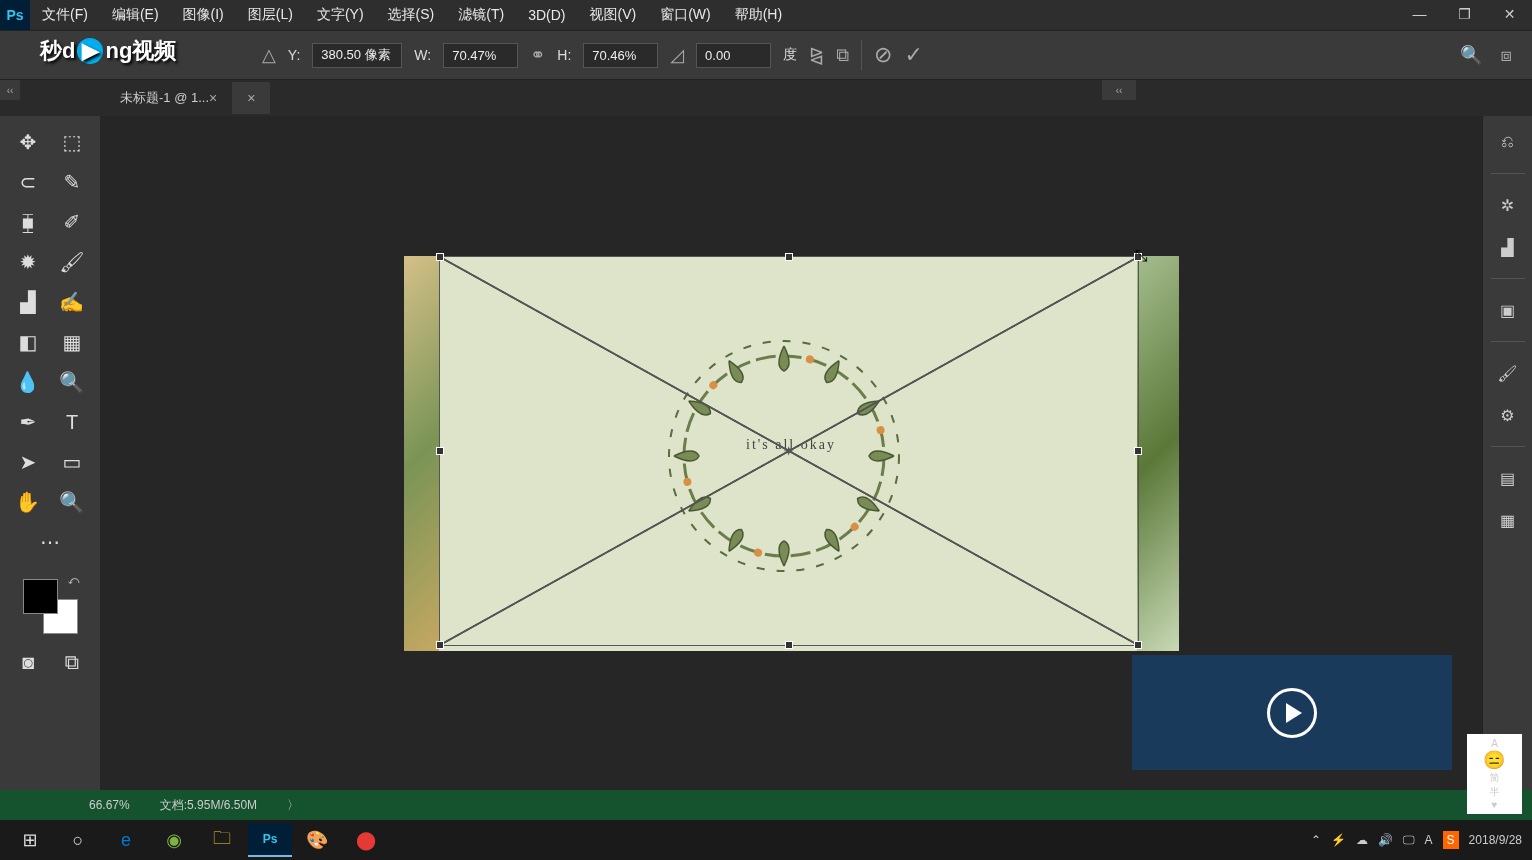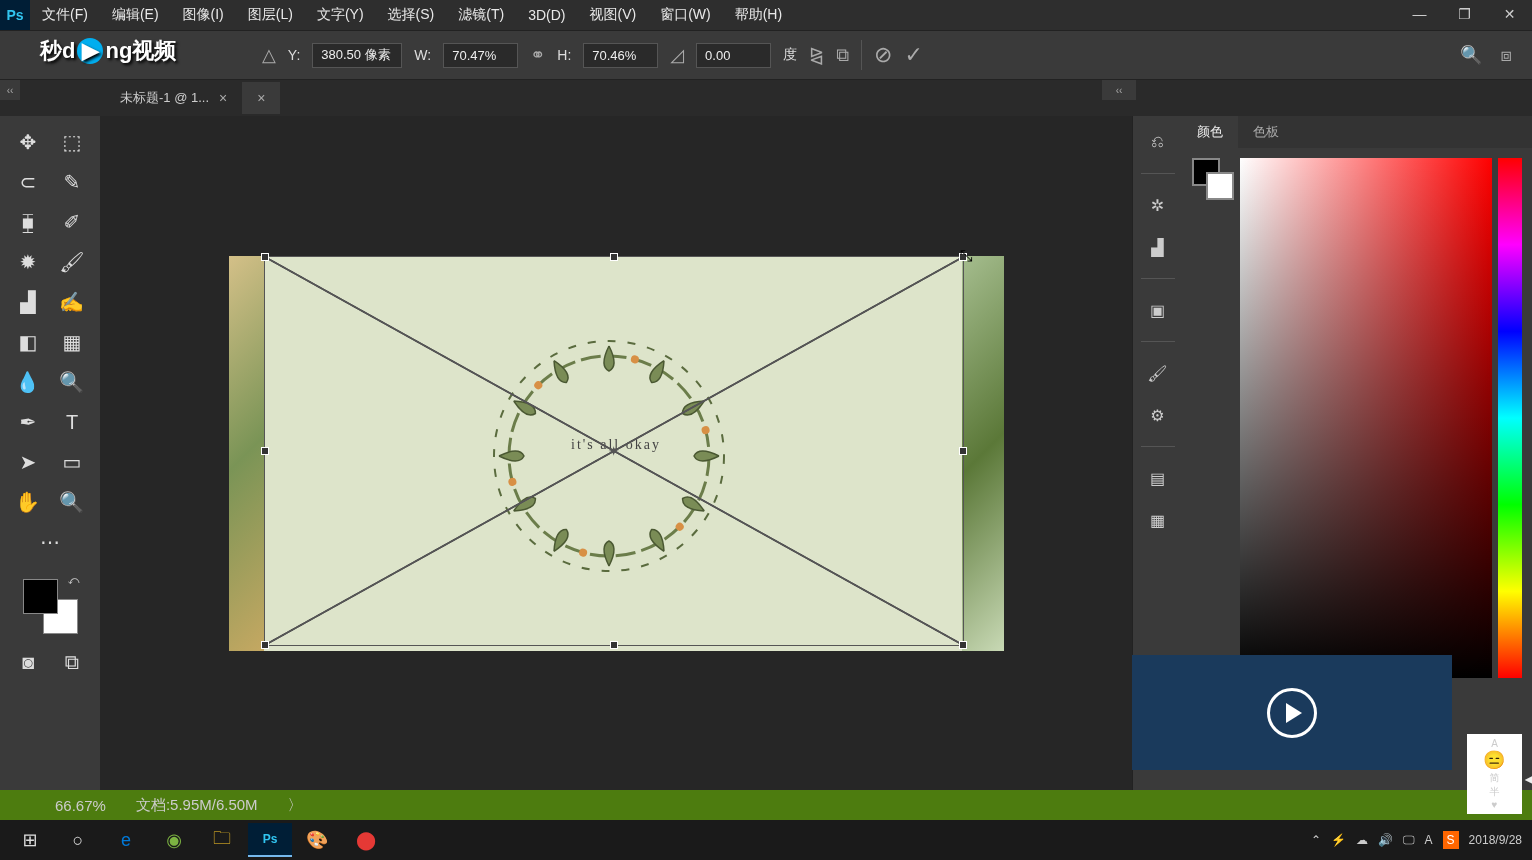--- a/index.html
+++ b/index.html
@@ -19,21 +19,21 @@
 .opt-label { font-size: 14px; color: #ddd; }
 .opt-input { background: #2a2a2a; border: 1px solid #555; color: #eee; padding: 4px 8px; font-size: 13px; width: 75px; }
 .opt-icon { color: #aaa; font-size: 18px; }
 .opt-sep { width: 1px; height: 30px; background: #555; }
 
 
 .left-collapse { position: absolute; left: 0; top: 80px; width: 20px; height: 20px; background: #3a3a3a; color: #aaa; display: flex; align-items: center; justify-content: center; font-size: 10px; }
 
 
 .doc-tabs { height: 36px; background: #2a2a2a; display: flex; align-items: center; padding-left: 105px; }
-.doc-tab { padding: 0 15px; height: 32px; display: flex; align-items: center; font-size: 13px; color: #ccc; gap: 10px; }
+.doc-tab { padding: 0 15px; height: 32px; display: flex; align-items: center; font-size: 13px; color: #ccc; }
 .doc-tab.active { background: #3a3a3a; }
 .tab-close { color: #aaa; font-size: 14px; cursor: pointer; }
 
 
 .main { display: flex; height: calc(860px - 30px - 50px - 36px - 30px - 40px); }
 
 
 .tools-panel { width: 100px; background: #3a3a3a; padding: 8px 0; display: flex; flex-direction: column; align-items: center; }
 .tool-row { display: flex; gap: 8px; margin-bottom: 4px; }
 .tool { width: 36px; height: 36px; display: flex; align-items: center; justify-content: center; color: #ddd; font-size: 20px; }
@@ -81,21 +81,21 @@
 .panel-tab.active { background: #3a3a3a; color: #eee; }
 .color-panel { display: flex; gap: 6px; padding: 10px; flex: 1; }
 .mini-swatches { position: relative; width: 42px; height: 42px; }
 .mini-fg { width: 28px; height: 28px; background: black; border: 2px solid #888; position: absolute; }
 .mini-bg { width: 28px; height: 28px; background: white; border: 2px solid #888; position: absolute; bottom: 0; right: 0; }
 .color-picker { flex: 1; height: 520px; background: linear-gradient(to bottom, rgba(0,0,0,0) 0%, rgba(0,0,0,1) 100%), linear-gradient(to right, white 0%, #ff0000 100%); position: relative; }
 .hue-bar { width: 24px; height: 520px; background: linear-gradient(to bottom, #ff0000, #ff00ff, #0000ff, #00ffff, #00ff00, #ffff00, #ff0000); }
 .hue-marker { position: absolute; right: -12px; bottom: -6px; font-size: 12px; color: #eee; }
 
 
-.status-bar { height: 30px; background: #4d7c0f; display: flex; align-items: center; padding-left: 55px; font-size: 15px; color: #ccc; gap: 30px; position: absolute; bottom: 40px; left: 0; right: 0; }
+.status-bar { height: 30px; background: #14532d; display: flex; align-items: center; padding-left: 89px; font-size: 12px; color: #ccc; gap: 30px; position: absolute; bottom: 40px; left: 0; right: 0; }
 
 
 .taskbar { height: 40px; background: #1a1a1a; position: absolute; bottom: 0; left: 0; right: 0; display: flex; align-items: center; padding: 0 8px; gap: 4px; }
 .task-icon { width: 44px; height: 34px; display: flex; align-items: center; justify-content: center; font-size: 18px; color: #ddd; }
 .task-icon.active { border-bottom: 2px solid #76b9ed; }
 .taskbar-right { position: absolute; right: 10px; display: flex; align-items: center; gap: 10px; font-size: 12px; color: #ccc; }
 
 
 .watermark { position: absolute; right: 80px; bottom: 90px; width: 320px; height: 115px; background: #1a3a5c; display: flex; align-items: center; justify-content: center; gap: 12px; z-index: 50; }
 .watermark-icon { width: 50px; height: 50px; border: 3px solid white; border-radius: 50%; display: flex; align-items: center; justify-content: center; }
@@ -288,39 +288,20 @@
     <div class="dock-sep"></div>
     <div class="dock-icon">▣</div>
     <div class="dock-sep"></div>
     <div class="dock-icon">🖌</div>
     <div class="dock-icon">⚙</div>
     <div class="dock-sep"></div>
     <div class="dock-icon">▤</div>
     <div class="dock-icon">▦</div>
   </div>
 
-  <div class="right-panels">
-    <div class="panel-tabs">
-      <div class="panel-tab active">颜色</div>
-      <div class="panel-tab">色板</div>
-    </div>
-    <div class="color-panel">
-      <div style="display:flex;flex-direction:column;align-items:center">
-        <div class="mini-swatches">
-          <div class="mini-fg"></div>
-          <div class="mini-bg"></div>
-        </div>
-      </div>
-      <div class="color-picker"></div>
-      <div style="position:relative">
-        <div class="hue-bar"></div>
-        <span class="hue-marker">◀</span>
-      </div>
-    </div>
-  </div>
 </div>
 
 <div class="status-bar">
   <span>66.67%</span>
   <span>
     <span>文档:</span><span>5.95M/6.50M</span>
   </span>
   <span>〉</span>
 </div>
 

